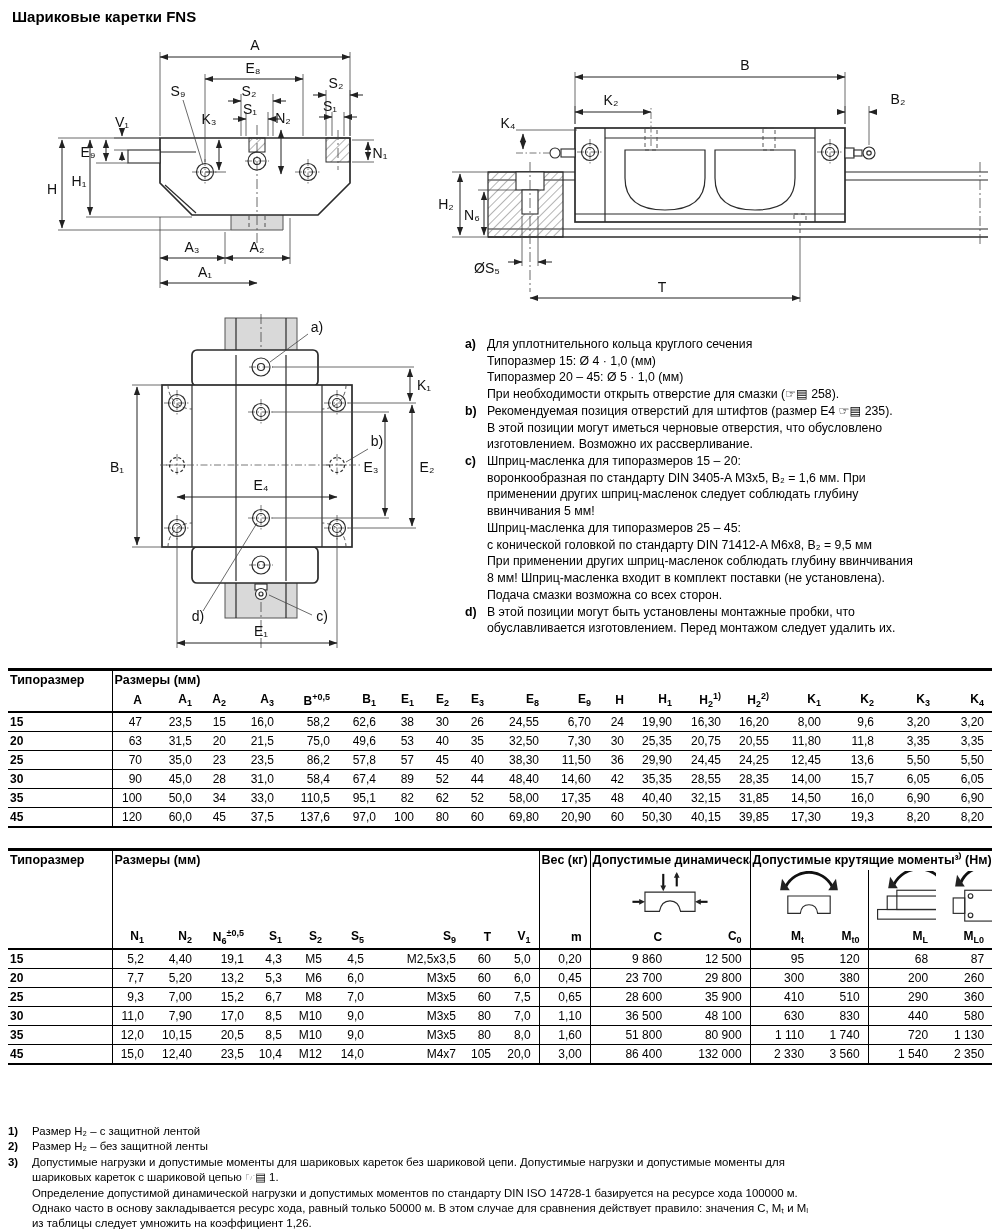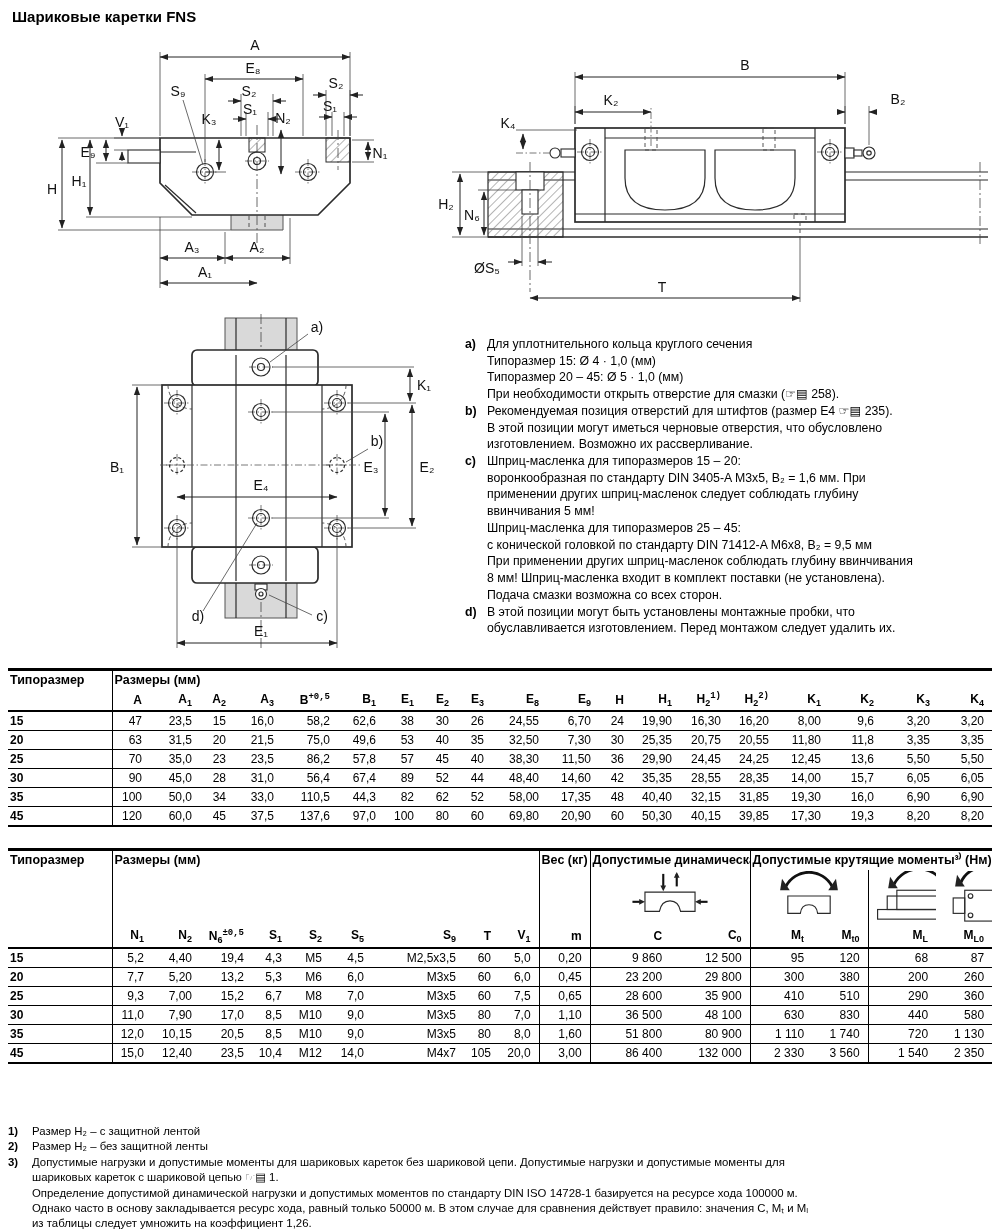--- a/index.html
+++ b/index.html
@@ -41,21 +41,21 @@
   th, td { font-size:12px; padding:2px 8px 2px 2px; white-space:nowrap; overflow:hidden; }
   td { text-align:right; }
   thead th { font-weight:bold; }
   .lbl { text-align:left; vertical-align:top; font-size:12.5px; border-right:1px solid #000; }
   .sec-t { text-align:left; vertical-align:top; font-size:12.5px; }
   .sym th { text-align:right; padding-right:8px; }
   .sym { border-bottom:2.5px solid #000; }
   tbody tr { border-top:1px solid #000; }
   tbody th { text-align:left; font-weight:bold; border-right:1px solid #000; padding-left:2px; }
   sub { font-size:9px; }
-  sup { font-size:9px;font-family:Liberation Mono, monospace; }
+  sup { font-size:9px; }
   .br { border-right:1px solid #000; }
   .icn { text-align:center; vertical-align:bottom; padding:1px 4px 3px 4px; }
   .icn svg { display:inline-block; vertical-align:bottom; }
   .t2 .sym th:nth-child(9), .t2 .sym th:nth-child(10),
   .t2 .sym th:nth-child(12), .t2 .sym th:nth-child(14) { border-right:1px solid #000; }
   .t2 tbody tr > *:nth-child(10), .t2 tbody tr > *:nth-child(11),
   .t2 tbody tr > *:nth-child(13), .t2 tbody tr > *:nth-child(15) { border-right:1px solid #000; }
 
   
   #footnotes { left:8px; top:1124px; width:986px; font-size:11.4px; line-height:1.35; }
@@ -461,21 +461,21 @@
           <td>13,6</td>
           <td>5,50</td>
           <td>5,50</td>
         </tr>
         <tr>
           <th>30</th>
           <td>90</td>
           <td>45,0</td>
           <td>28</td>
           <td>31,0</td>
-          <td>56,4</td>
+          <td>58,4</td>
           <td>67,4</td>
           <td>89</td>
           <td>52</td>
           <td>44</td>
           <td>48,40</td>
           <td>14,60</td>
           <td>42</td>
           <td>35,35</td>
           <td>28,55</td>
           <td>28,35</td>
@@ -484,31 +484,31 @@
           <td>6,05</td>
           <td>6,05</td>
         </tr>
         <tr>
           <th>35</th>
           <td>100</td>
           <td>50,0</td>
           <td>34</td>
           <td>33,0</td>
           <td>110,5</td>
-          <td>44,3</td>
+          <td>95,1</td>
           <td>82</td>
           <td>62</td>
           <td>52</td>
           <td>58,00</td>
           <td>17,35</td>
           <td>48</td>
           <td>40,40</td>
           <td>32,15</td>
           <td>31,85</td>
-          <td>19,30</td>
+          <td>14,50</td>
           <td>16,0</td>
           <td>6,90</td>
           <td>6,90</td>
         </tr>
         <tr>
           <th>45</th>
           <td>120</td>
           <td>60,0</td>
           <td>45</td>
           <td>37,5</td>
@@ -625,21 +625,21 @@
           <th>M<sub>t0</sub></th>
           <th>M<sub>L</sub></th>
           <th>M<sub>L0</sub></th>
         </tr>
     </thead>
     <tbody>
         <tr>
           <th>15</th>
           <td>5,2</td>
           <td>4,40</td>
-          <td>19,4</td>
+          <td>19,1</td>
           <td>4,3</td>
           <td>M5</td>
           <td>4,5</td>
           <td>M2,5x3,5</td>
           <td>60</td>
           <td>5,0</td>
           <td>0,20</td>
           <td>9 860</td>
           <td>12 500</td>
           <td>95</td>
@@ -652,21 +652,21 @@
           <td>7,7</td>
           <td>5,20</td>
           <td>13,2</td>
           <td>5,3</td>
           <td>M6</td>
           <td>6,0</td>
           <td>M3x5</td>
           <td>60</td>
           <td>6,0</td>
           <td>0,45</td>
-          <td>23 200</td>
+          <td>23 700</td>
           <td>29 800</td>
           <td>300</td>
           <td>380</td>
           <td>200</td>
           <td>260</td>
         </tr>
         <tr>
           <th>25</th>
           <td>9,3</td>
           <td>7,00</td>

